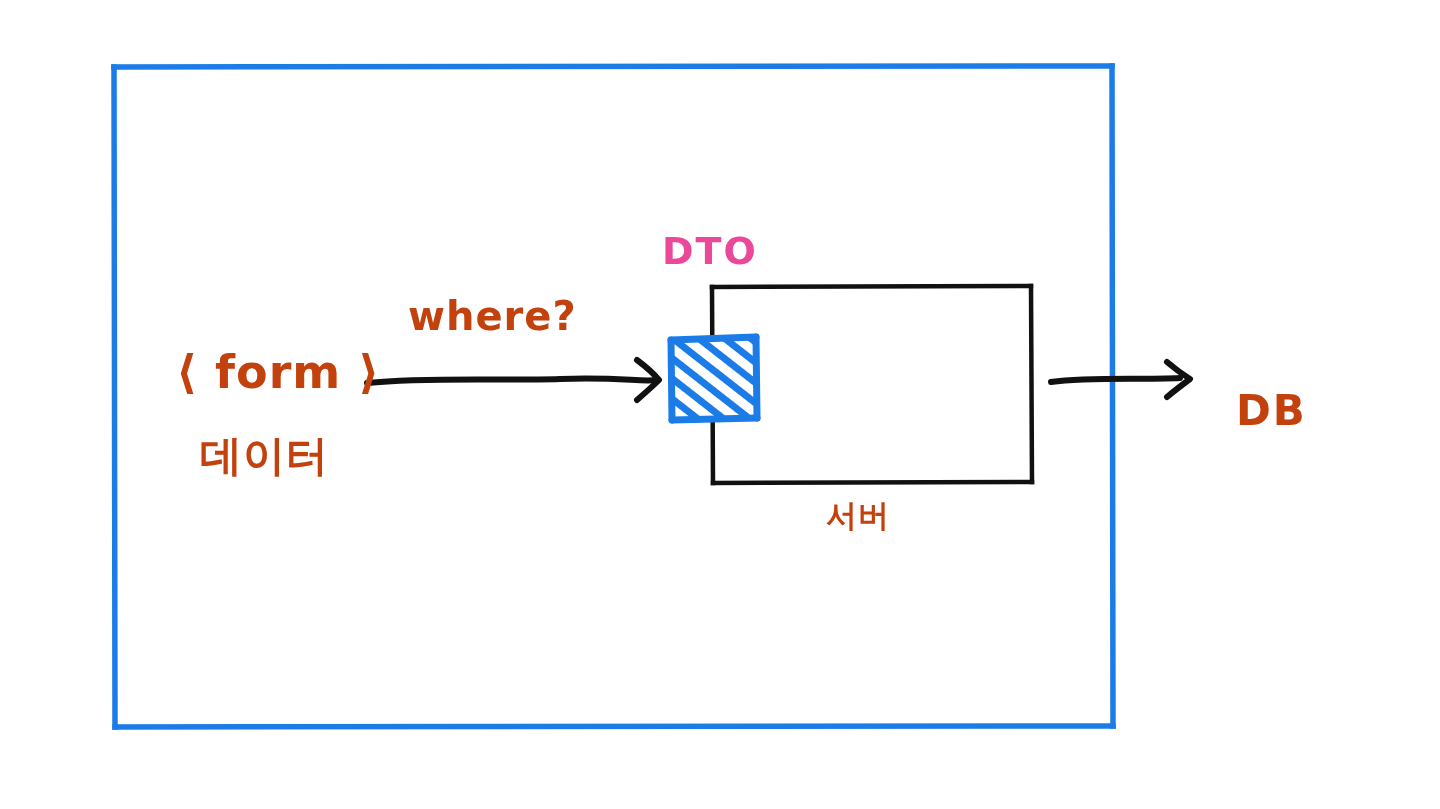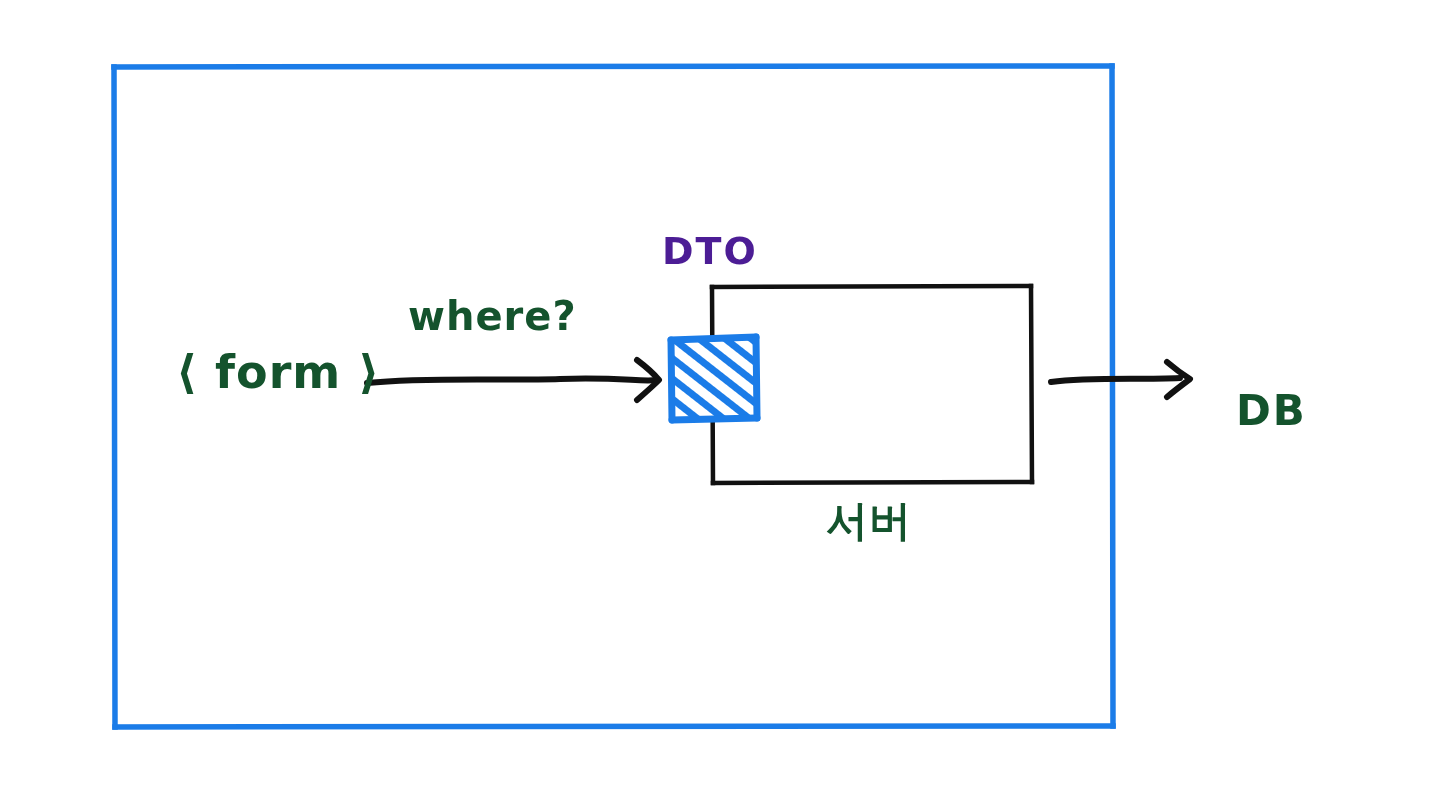--- a/index.html
+++ b/index.html
@@ -22,28 +22,28 @@
     position: absolute;
     top: 0;
     left: 0;
     width: 1440px;
     height: 809px;
   }
   .hand-text {
     position: absolute;
     font-family: "DejaVu Sans", sans-serif;
     font-weight: 700;
-    color: #14532d;
+    color: #c2410c;
     white-space: nowrap;
     letter-spacing: 0.5px;
     line-height: 1;
     user-select: none;
   }
   .hand-text.blue {
-    color: #4c1d95;
+    color: #ec4899;
   }
   
   #label-form {
     left: 176px;
     top: 349px;
     font-size: 46px;
     letter-spacing: 1px;
     text-align: right;
   }
   #label-form-data {
@@ -72,21 +72,21 @@
   }
   #label-controller {
     left: 753px;
     top: 350px;
     font-size: 46px;
     letter-spacing: 0.5px;
   }
   #label-server {
     left: 826px;
     top: 500px;
-    font-size: 42px;
+    font-size: 31px;
     letter-spacing: 1px;
   }
   #label-db {
     left: 1236px;
     top: 350px;
     font-size: 42px;
     letter-spacing: 2px;
     margin-top: 40px;
   }
 </style>
@@ -132,20 +132,21 @@
       <rect x="673" y="339" width="82" height="78" fill="url(#dtoHatch)"></rect>
       <path d="M 671,340 L 756,337" stroke="#1B7CE8" stroke-width="7" fill="none" stroke-linecap="round"></path>
       <path d="M 756,337 L 757,418" stroke="#1B7CE8" stroke-width="7" fill="none" stroke-linecap="round"></path>
       <path d="M 757,418 L 672,420" stroke="#1B7CE8" stroke-width="7" fill="none" stroke-linecap="round"></path>
       <path d="M 672,420 L 671,340" stroke="#1B7CE8" stroke-width="7" fill="none" stroke-linecap="round"></path>
     </g>
   </svg>
 
   <div class="hand-text" id="label-form">⟨ form ⟩</div>
 
+  <div class="hand-text" id="label-form-data">데이터</div>
 
   <div class="hand-text" id="label-where">where?</div>
 
 
   <div class="hand-text blue" id="label-dto">DTO</div>
 
 
   <div class="hand-text" id="label-server">서버</div>
 
   <div class="hand-text" id="label-db">DB</div>

